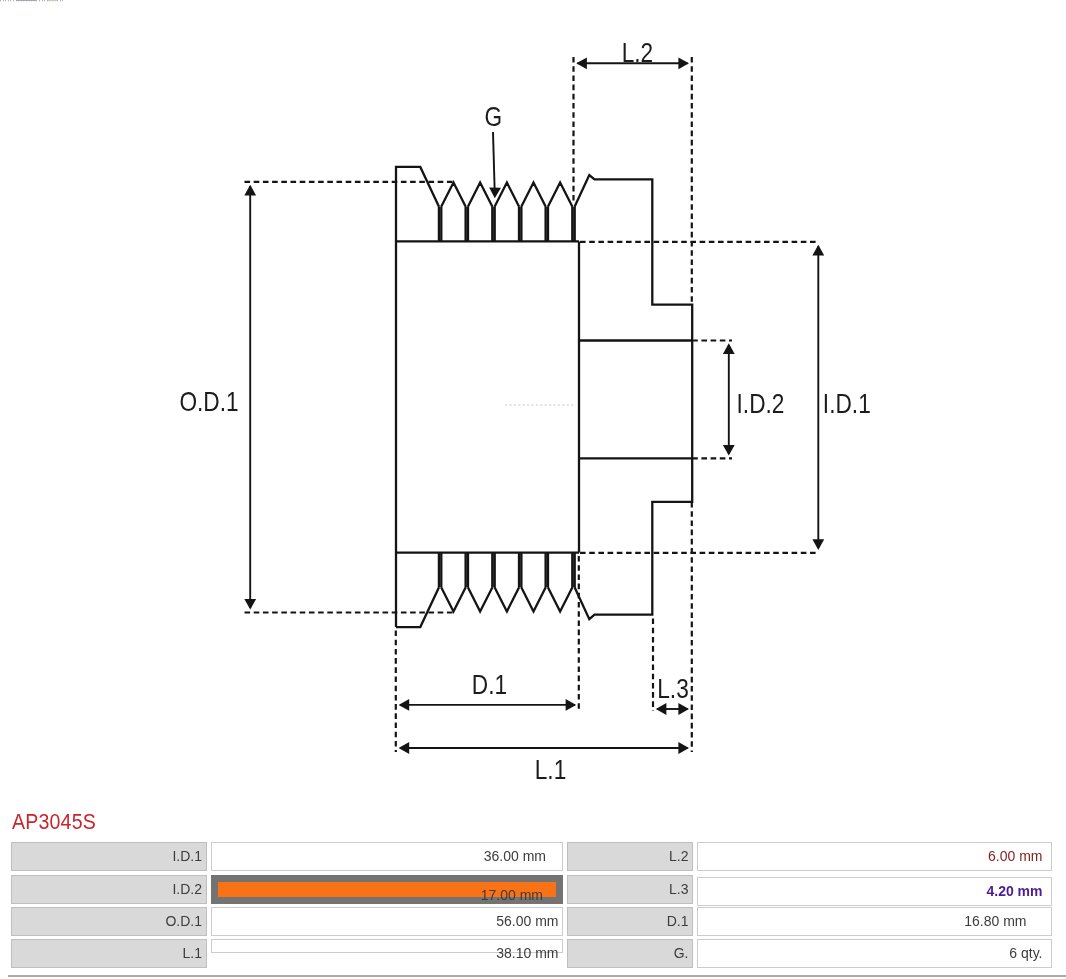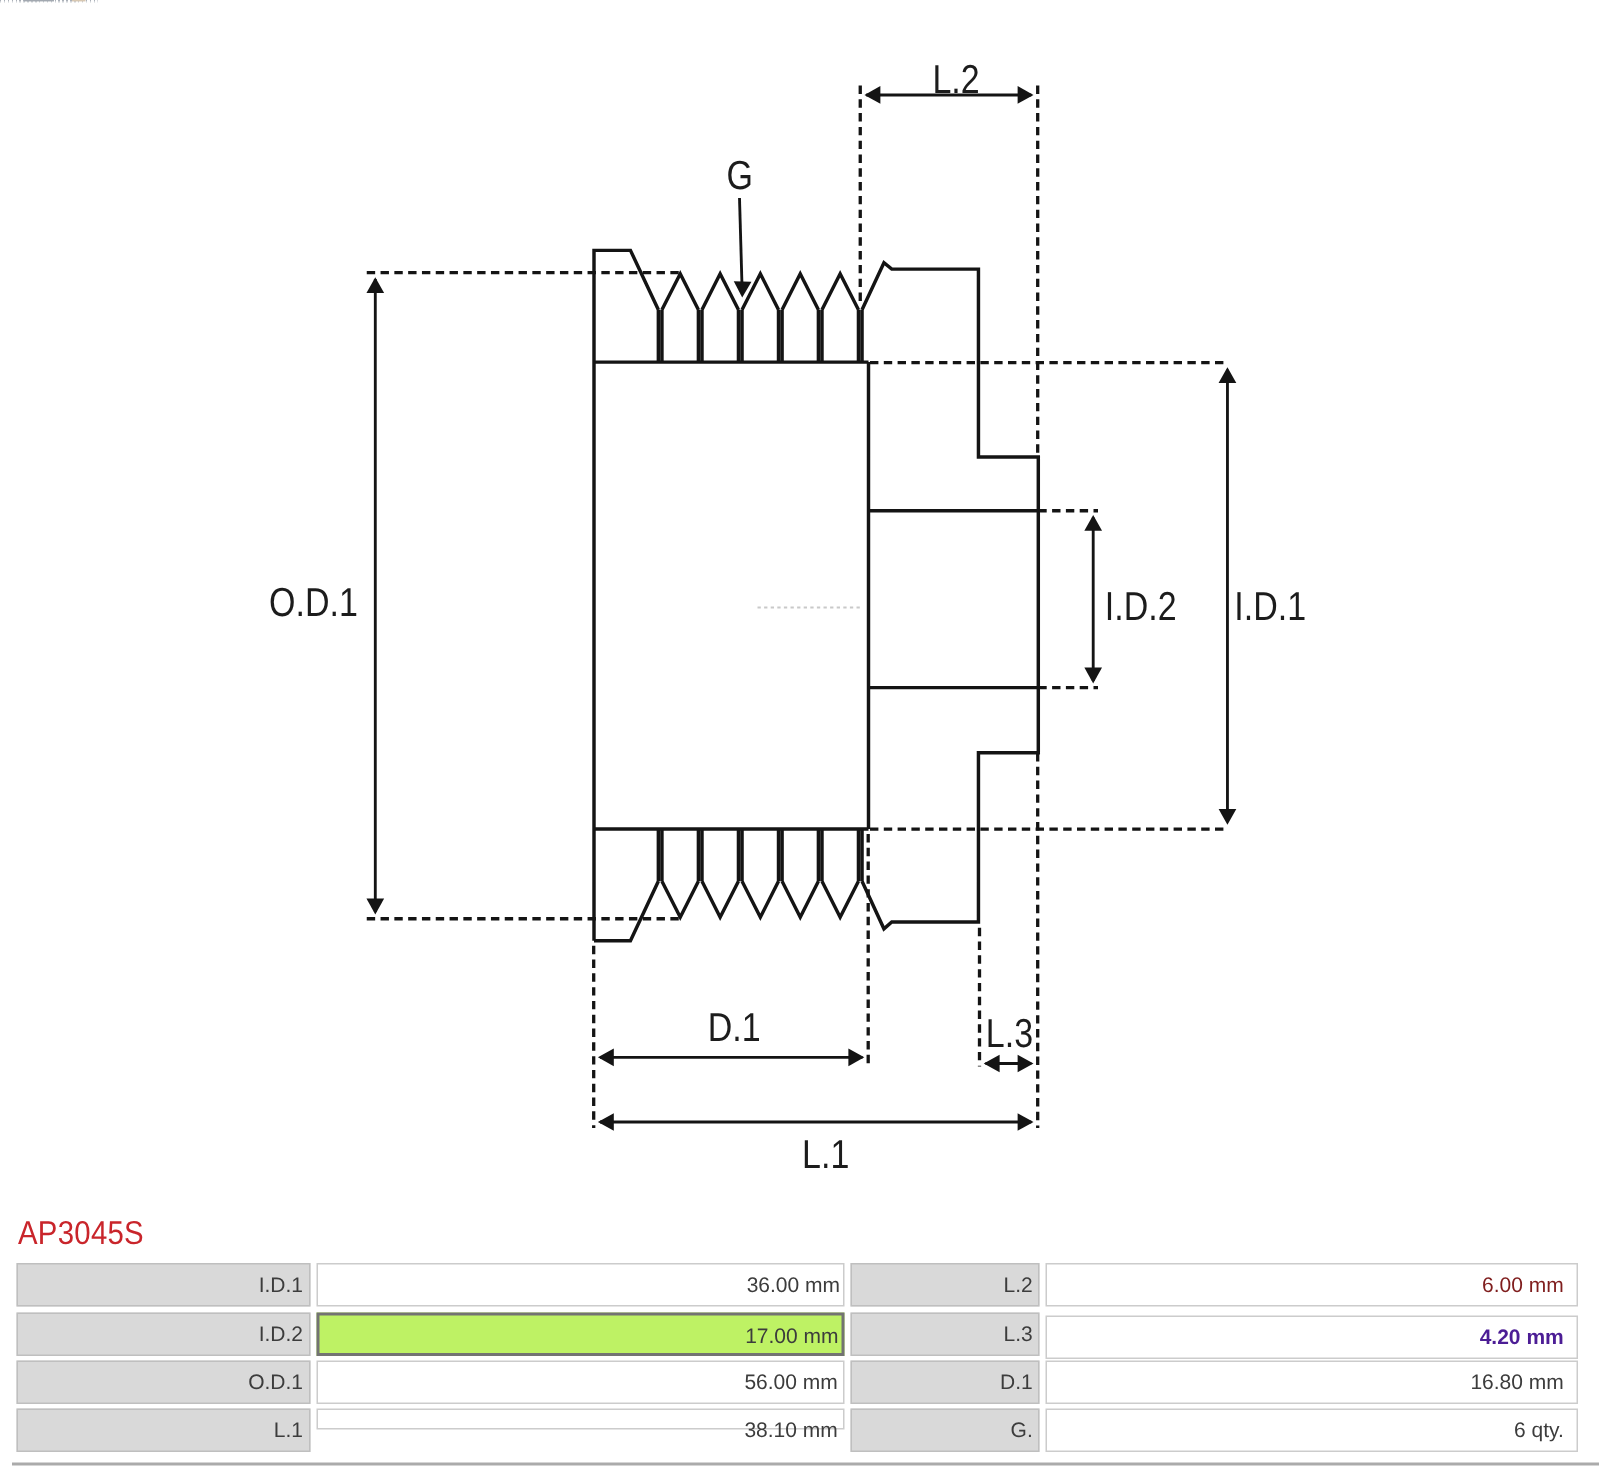--- a/index.html
+++ b/index.html
@@ -63,27 +63,27 @@
       <text transform="translate(637.4,61.8) scale(0.84,1)" text-anchor="middle">L.2</text>
       <text transform="translate(760.5,413) scale(0.84,1)" text-anchor="middle">I.D.2</text>
       <text transform="translate(846.8,413) scale(0.84,1)" text-anchor="middle">I.D.1</text>
       <text transform="translate(489.5,694) scale(0.84,1)" text-anchor="middle">D.1</text>
       <text transform="translate(673,698.3) scale(0.84,1)" text-anchor="middle">L.3</text>
       <text transform="translate(550.5,778.8) scale(0.84,1)" text-anchor="middle">L.1</text>
     </g>
 </svg>
 <div style="position:absolute;left:12px;top:809px;font-size:22px;color:#c9252b;transform:scale(0.89,1);transform-origin:0 0;letter-spacing:0.2px;">AP3045S</div>
 <div style="position:absolute;left:11px;top:842.3px;width:196px;height:29px;background:#d9d9d9;border:1px solid #bfbfbf;box-sizing:border-box;font-size:14px;color:#3c3c3c;text-align:right;padding-right:4px;line-height:27px;">I.D.1</div>
-<div style="position:absolute;left:211px;top:842.3px;width:352px;height:29px;background:#fff;border:1px solid #ccc;box-sizing:border-box;font-size:14px;color:#3c3c3c;text-align:right;padding-right:2px;line-height:27px;">36.00 mm</div>
+<div style="position:absolute;left:211px;top:842.3px;width:352px;height:29px;background:#fff;border:1px solid #ccc;box-sizing:border-box;font-size:14px;color:#3c3c3c;text-align:right;padding-right:16px;line-height:27px;">36.00 mm</div>
 <div style="position:absolute;left:566.5px;top:842.3px;width:126px;height:29px;background:#d9d9d9;border:1px solid #bfbfbf;box-sizing:border-box;font-size:14px;color:#3c3c3c;text-align:right;padding-right:3px;line-height:27px;">L.2</div>
 <div style="position:absolute;left:696.5px;top:842.3px;width:355px;height:29px;background:#fff;border:1px solid #ccc;box-sizing:border-box;font-size:14px;color:#7f1d1d;text-align:right;padding-right:8px;line-height:27px;">6.00 mm</div>
 <div style="position:absolute;left:11px;top:874.5px;width:196px;height:29px;background:#d9d9d9;border:1px solid #bfbfbf;box-sizing:border-box;font-size:14px;color:#3c3c3c;text-align:right;padding-right:4px;line-height:27px;">I.D.2</div>
-<div style="position:absolute;left:211px;top:874.5px;width:352px;height:29px;background:#bef264;border:2px solid #737373;box-sizing:border-box;font-size:14px;color:#3c3c3c;text-align:right;padding-right:2px;line-height:27px;">17.00 mm</div>
+<div style="position:absolute;left:211px;top:874.5px;width:352px;height:29px;background:#f97316;border:7px solid #737373;box-sizing:border-box;font-size:14px;color:#3c3c3c;text-align:right;padding-right:13px;line-height:27px;">17.00 mm</div>
 <div style="position:absolute;left:566.5px;top:874.5px;width:126px;height:29px;background:#d9d9d9;border:1px solid #bfbfbf;box-sizing:border-box;font-size:14px;color:#3c3c3c;text-align:right;padding-right:3px;line-height:27px;">L.3</div>
 <div style="position:absolute;left:696.5px;top:877px;width:355px;height:29px;background:#fff;border:1px solid #ccc;box-sizing:border-box;font-size:14px;color:#4c1d95;text-align:right;padding-right:8px;line-height:27px;font-weight:bold;">4.20 mm</div>
 <div style="position:absolute;left:11px;top:906.7px;width:196px;height:29px;background:#d9d9d9;border:1px solid #bfbfbf;box-sizing:border-box;font-size:14px;color:#3c3c3c;text-align:right;padding-right:4px;line-height:27px;">O.D.1</div>
 <div style="position:absolute;left:211px;top:906.7px;width:352px;height:29px;background:#fff;border:1px solid #ccc;box-sizing:border-box;font-size:14px;color:#3c3c3c;text-align:right;padding-right:3.5px;line-height:27px;">56.00 mm</div>
 <div style="position:absolute;left:566.5px;top:906.7px;width:126px;height:29px;background:#d9d9d9;border:1px solid #bfbfbf;box-sizing:border-box;font-size:14px;color:#3c3c3c;text-align:right;padding-right:3px;line-height:27px;">D.1</div>
-<div style="position:absolute;left:696.5px;top:906.7px;width:355px;height:29px;background:#fff;border:1px solid #ccc;box-sizing:border-box;font-size:14px;color:#3c3c3c;text-align:right;padding-right:8px;line-height:27px;">16.80 mm</div>
+<div style="position:absolute;left:696.5px;top:906.7px;width:355px;height:29px;background:#fff;border:1px solid #ccc;box-sizing:border-box;font-size:14px;color:#3c3c3c;text-align:right;padding-right:24px;line-height:27px;">16.80 mm</div>
 <div style="position:absolute;left:11px;top:938.9px;width:196px;height:29px;background:#d9d9d9;border:1px solid #bfbfbf;box-sizing:border-box;font-size:14px;color:#3c3c3c;text-align:right;padding-right:4px;line-height:27px;">L.1</div>
 <div style="position:absolute;left:211px;top:938.9px;width:352px;height:14px;background:#fff;border:1px solid #ccc;box-sizing:border-box;font-size:14px;color:#3c3c3c;text-align:right;padding-right:3.5px;line-height:27px;">38.10 mm</div>
 <div style="position:absolute;left:566.5px;top:938.9px;width:126px;height:29px;background:#d9d9d9;border:1px solid #bfbfbf;box-sizing:border-box;font-size:14px;color:#3c3c3c;text-align:right;padding-right:3px;line-height:27px;">G.</div>
 <div style="position:absolute;left:696.5px;top:938.9px;width:355px;height:29px;background:#fff;border:1px solid #ccc;box-sizing:border-box;font-size:14px;color:#3c3c3c;text-align:right;padding-right:8px;line-height:27px;">6 qty.</div>
 <div style="position:absolute;left:8px;top:975px;width:1058px;height:2px;background:#ababab;"></div>
 </body></html>

